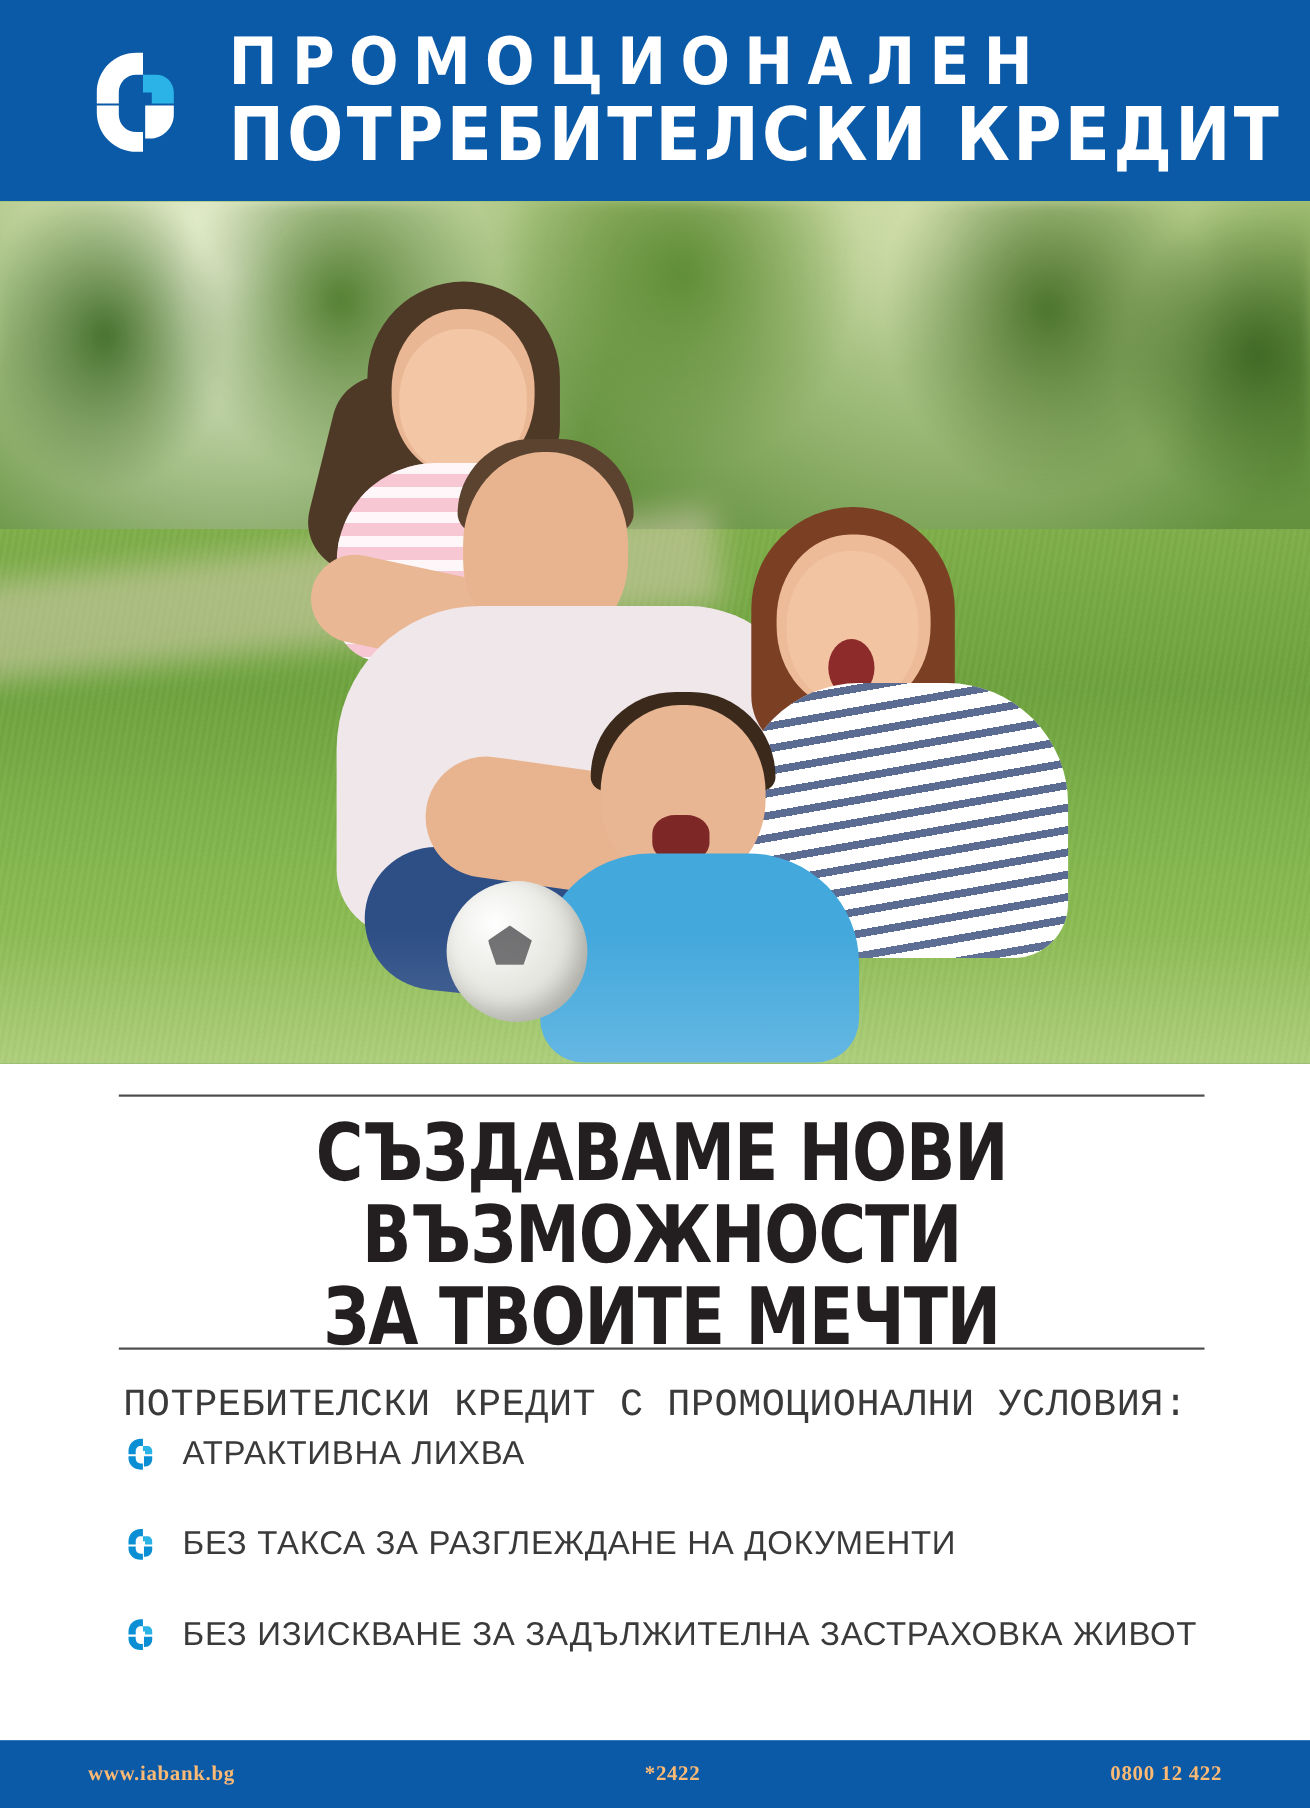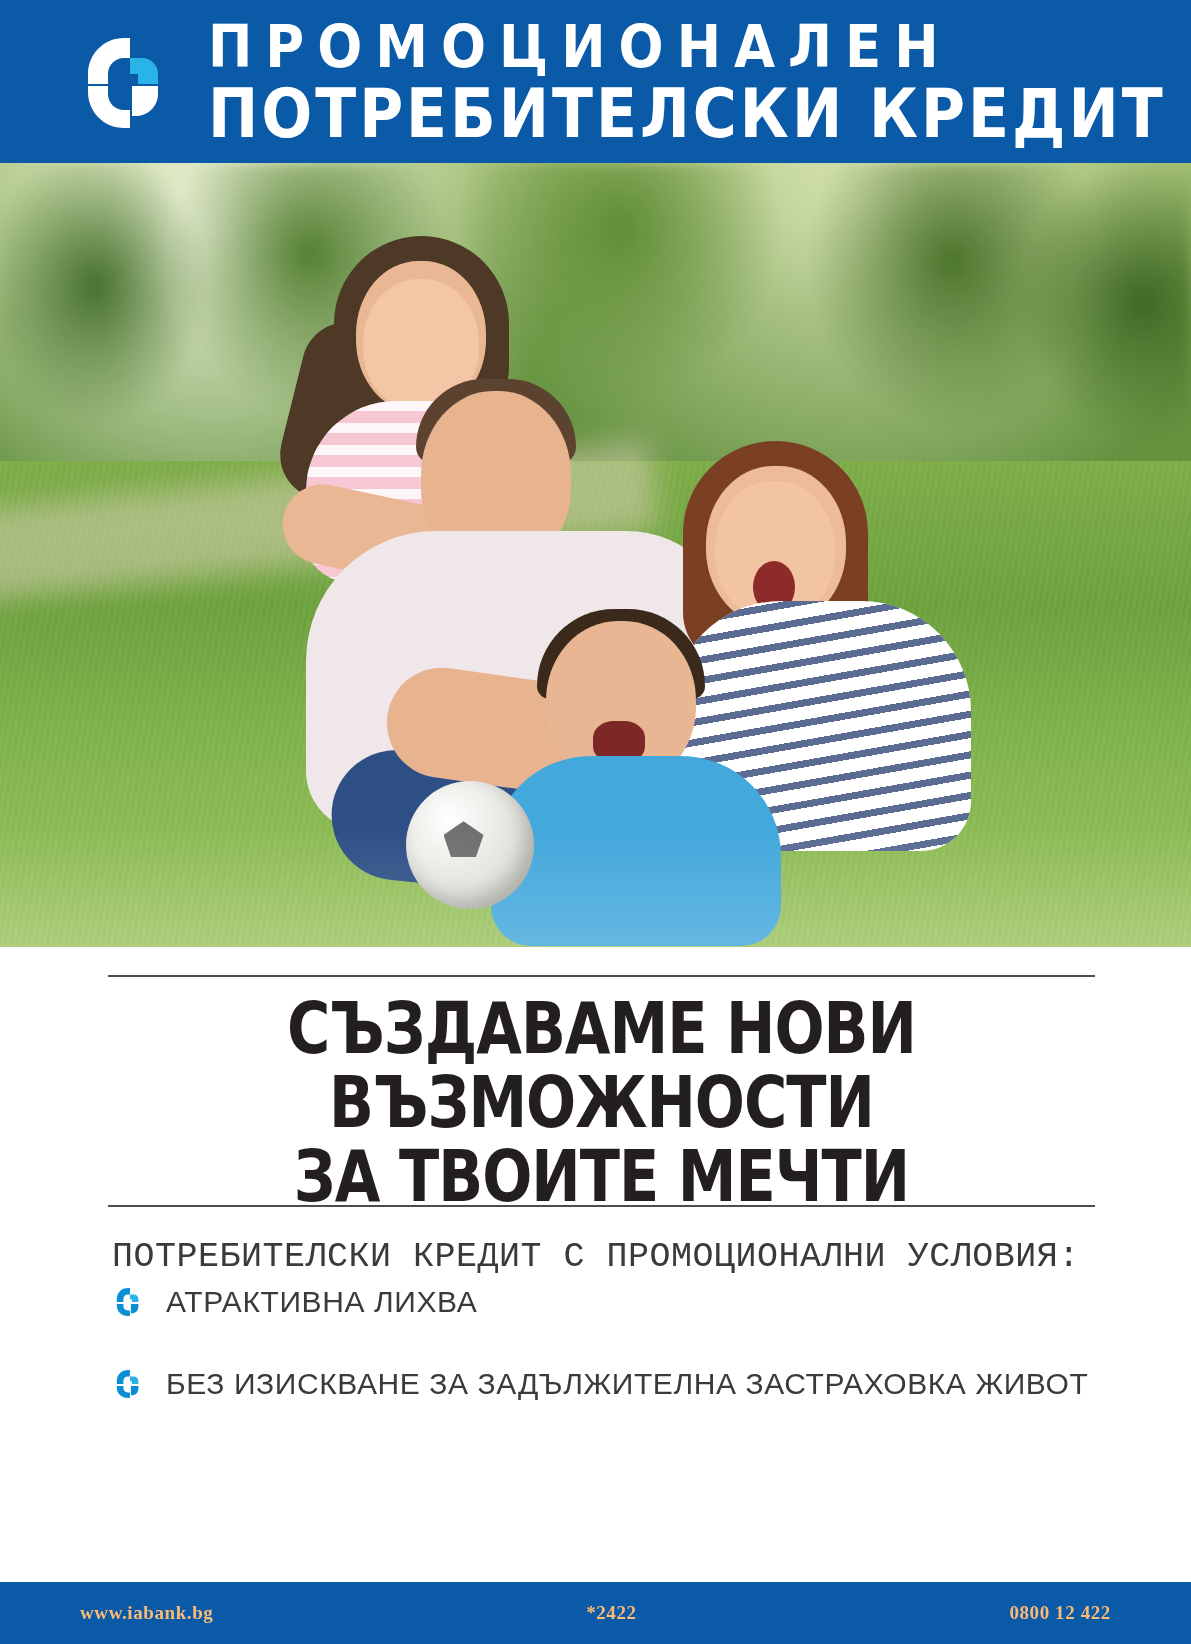--- a/index.html
+++ b/index.html
@@ -20,21 +20,21 @@
     height: 1644px;
     background: #ffffff;
     position: relative;
     display: flex;
     flex-direction: column;
   }
 
   
   .header {
     background: #0b5aa8;
-    height: 163px;
+    height: 183px;
     display: flex;
     align-items: center;
     padding: 0 0 0 78px;
     box-sizing: border-box;
     flex: 0 0 auto;
   }
   .logo {
     width: 96px;
     height: 96px;
     position: relative;
@@ -455,20 +455,31 @@
           <svg width="30" height="30" viewBox="0 0 32 32" aria-hidden="true">
             <path d="M15 1 C8 1 3 6 3 13 L3 16 L10 16 L10 13 C10 10 12 8 15 8 L17 8 L17 1 Z" fill="#0b8fd4"></path>
             <path d="M17 1 L17 8 L21 8 C24 8 26 10 26 13 L26 16 L19 16 L19 13 L17 13 Z" fill="#2bb3e8"></path>
             <path d="M3 18 L10 18 L10 20 C10 23 12 25 15 25 L17 25 L17 31 L15 31 C8 31 3 26 3 20 Z" fill="#0b8fd4"></path>
             <path d="M18 18 L26 18 L26 21 C26 25 23 28 19 28 L18 28 Z" fill="#0b8fd4"></path>
           </svg>
         </span>
         <span class="bullet-text">АТРАКТИВНА ЛИХВА</span>
       </div>
 
+      <div class="bullet">
+        <span class="bullet-icon">
+          <svg width="30" height="30" viewBox="0 0 32 32" aria-hidden="true">
+            <path d="M15 1 C8 1 3 6 3 13 L3 16 L10 16 L10 13 C10 10 12 8 15 8 L17 8 L17 1 Z" fill="#0b8fd4"></path>
+            <path d="M17 1 L17 8 L21 8 C24 8 26 10 26 13 L26 16 L19 16 L19 13 L17 13 Z" fill="#2bb3e8"></path>
+            <path d="M3 18 L10 18 L10 20 C10 23 12 25 15 25 L17 25 L17 31 L15 31 C8 31 3 26 3 20 Z" fill="#0b8fd4"></path>
+            <path d="M18 18 L26 18 L26 21 C26 25 23 28 19 28 L18 28 Z" fill="#0b8fd4"></path>
+          </svg>
+        </span>
+        <span class="bullet-text">БЕЗ ТАКСА ЗА РАЗГЛЕЖДАНЕ НА ДОКУМЕНТИ</span>
+      </div>
 
       <div class="bullet">
         <span class="bullet-icon">
           <svg width="30" height="30" viewBox="0 0 32 32" aria-hidden="true">
             <path d="M15 1 C8 1 3 6 3 13 L3 16 L10 16 L10 13 C10 10 12 8 15 8 L17 8 L17 1 Z" fill="#0b8fd4"></path>
             <path d="M17 1 L17 8 L21 8 C24 8 26 10 26 13 L26 16 L19 16 L19 13 L17 13 Z" fill="#2bb3e8"></path>
             <path d="M3 18 L10 18 L10 20 C10 23 12 25 15 25 L17 25 L17 31 L15 31 C8 31 3 26 3 20 Z" fill="#0b8fd4"></path>
             <path d="M18 18 L26 18 L26 21 C26 25 23 28 19 28 L18 28 Z" fill="#0b8fd4"></path>
           </svg>
         </span>

